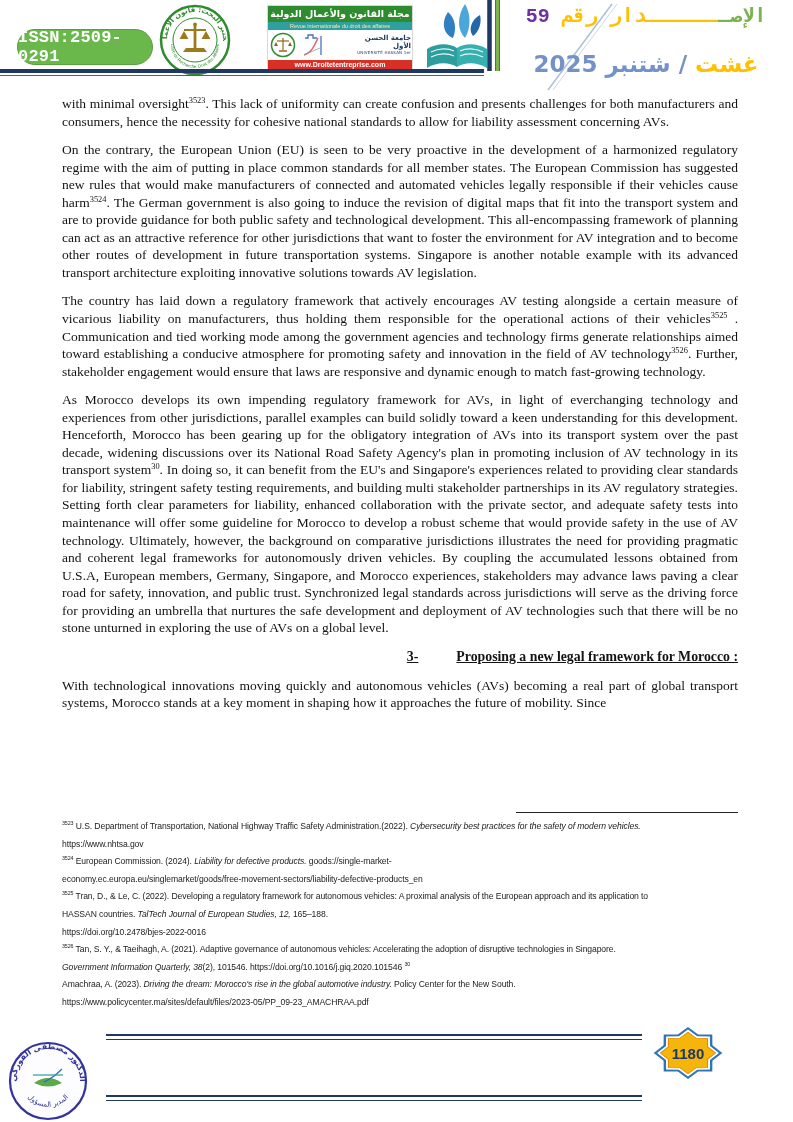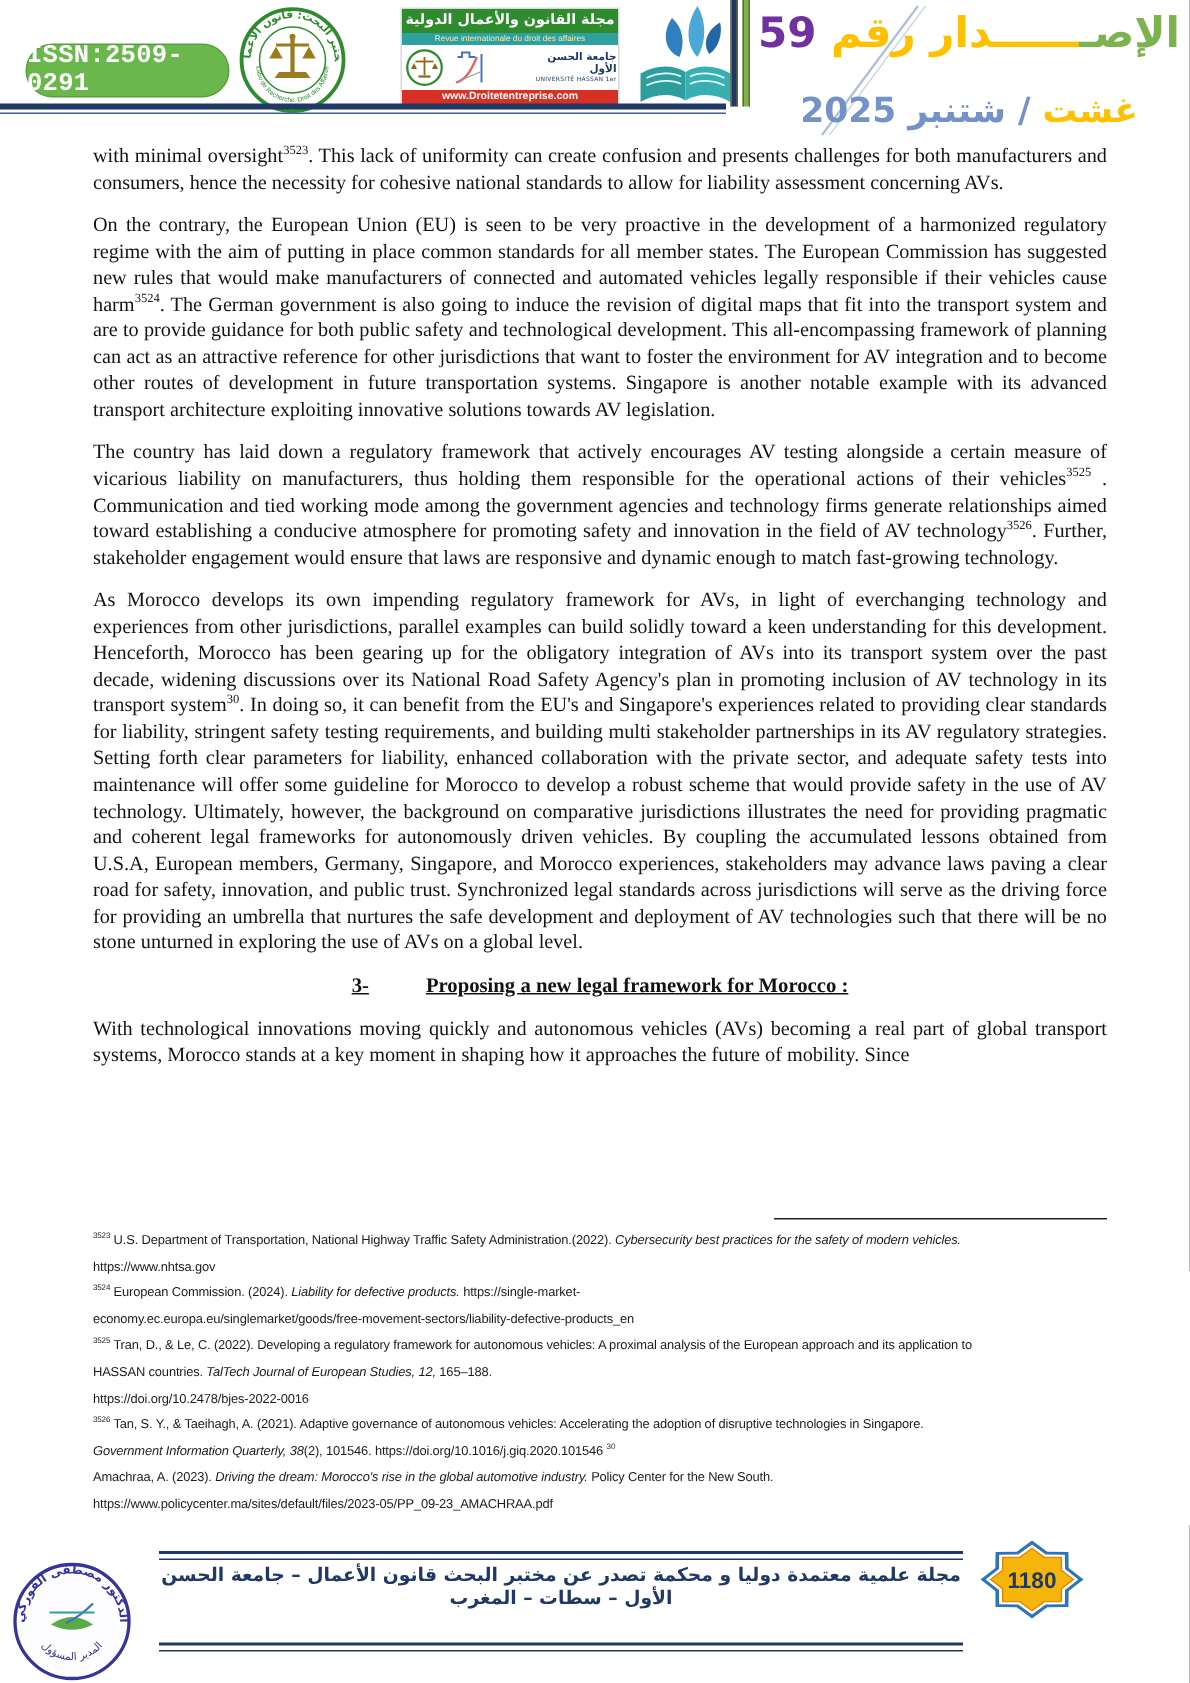--- a/index.html
+++ b/index.html
@@ -31,33 +31,33 @@
   .jl-univ-fr { font-size:4px; letter-spacing:0.2px; }
   .book-graphic { position:absolute; left:424px; top:3px; }
   .vbars { position:absolute; left:487px; top:0; height:71px; display:flex; gap:3px; }
   .vbar { width:5px; height:100%; box-sizing:border-box;
     border-left:1px solid #6b6b2a; border-right:1px solid #6b6b2a; }
   .vbar-navy  { background:#1f3864; }
   .vbar-green { background:#7cb34f; }
   .slash-deco { position:absolute; left:520px; top:0; }
   .issue-block { position:absolute; left:505px; top:5px; width:282px; text-align:center;
     font-family:"DejaVu Sans", sans-serif; font-weight:bold; direction:rtl; }
-  .issue-line1 { font-size:28px; line-height:1.2; }
+  .issue-line1 { font-size:20px; line-height:1.2;font-family:Liberation Mono, monospace; }
   .issue-line2 { font-size:23px; line-height:1.2; margin-top:22px; }
   .clr-green  { color:#7cb34f; }
   .clr-yellow { color:#ffc000; }
   .clr-purple { color:#7030a0; }
   .clr-steel  { color:#7492c8; }
 
   
   #body-flow { position:absolute; left:62px; top:95px; width:676px; height:717px;
     overflow:hidden; font-size:13.5px; line-height:1.3; text-align:justify; color:#131313; }
   .body-para { margin:0 0 11px 0; }
   #body-flow sup, #footnote-block sup { font-size:0.62em; vertical-align:super; line-height:0; }
-  .section-heading { font-weight:bold; font-size:13.8px; margin:2px 0 11px 0; text-align:center; }
+  .section-heading { font-weight:bold; font-size:13.8px; margin:2px 0 11px 0; text-align:right; }
   .h-num   { text-decoration:underline; margin-right:38px; }
   .h-title { text-decoration:underline; }
 
   
   #footnote-block { position:absolute; left:62px; top:812px; width:676px; height:220px;
     overflow:hidden; font-family:"Liberation Sans", sans-serif; font-size:8.6px;
     line-height:2.05; color:#1c1c1c; letter-spacing:-0.1px; text-align:left; }
   .fn-separator { width:222px; margin-left:454px; border-top:1.5px solid #222; margin-bottom:5px; }
   .footnote { margin:0; }
   .fn-link { color:inherit; }
@@ -180,29 +180,28 @@
       <p class="body-para"><span>The country has laid down a regulatory framework that actively encourages AV testing alongside a certain measure of vicarious liability on manufacturers, thus holding them responsible for the operational actions of their vehicles</span><sup>3525</sup><span> . Communication and tied working mode among the government agencies and technology firms generate relationships aimed toward establishing a conducive atmosphere for promoting safety and innovation in the field of AV technology</span><sup>3526</sup><span>. Further, stakeholder engagement would ensure that laws are responsive and dynamic enough to match fast-growing technology.</span></p>
       <p class="body-para"><span>As Morocco develops its own impending regulatory framework for AVs, in light of everchanging technology and experiences from other jurisdictions, parallel examples can build solidly toward a keen understanding for this development. Henceforth, Morocco has been gearing up for the obligatory integration of AVs into its transport system over the past decade, widening discussions over its National Road Safety Agency's plan in promoting inclusion of AV technology in its transport system</span><sup>30</sup><span>. In doing so, it can benefit from the EU's and Singapore's experiences related to providing clear standards for liability, stringent safety testing requirements, and building multi stakeholder partnerships in its AV regulatory strategies. Setting forth clear parameters for liability, enhanced collaboration with the private sector, and adequate safety tests into maintenance will offer some guideline for Morocco to develop a robust scheme that would provide safety in the use of AV technology. Ultimately, however, the background on comparative jurisdictions illustrates the need for providing pragmatic and coherent legal frameworks for autonomously driven vehicles. By coupling the accumulated lessons obtained from U.S.A, European members, Germany, Singapore, and Morocco experiences, stakeholders may advance laws paving a clear road for safety, innovation, and public trust. Synchronized legal standards across jurisdictions will serve as the driving force for providing an umbrella that nurtures the safe development and deployment of AV technologies such that there will be no stone unturned in exploring the use of AVs on a global level.</span></p>
       <div class="section-heading"><span class="h-num">3-</span><span class="h-title">Proposing a new legal framework for Morocco :</span></div>
       <p class="body-para"><span>With technological innovations moving quickly and autonomous vehicles (AVs) becoming a real part of global transport systems, Morocco stands at a key moment in shaping how it approaches the future of mobility. Since</span></p>
     </div>
 
   <div id="footnote-block">
     <div class="fn-separator"></div>
     <div id="footnotes-container">
         <div class="footnote"><sup>3523</sup><span> U.S. Department of Transportation, National Highway Traffic Safety Administration.(2022). </span><i>Cybersecurity best practices for the safety of modern vehicles.</i><br><span class="fn-link">https://www.nhtsa.gov</span></div>
-        <div class="footnote"><sup>3524</sup><span> European Commission. (2024). </span><i>Liability for defective products.</i><span> </span><span class="fn-link">https://single-market-</span><br><span class="fn-link">economy.ec.europa.eu/singlemarket/goods/free-movement-sectors/liability-defective-products_en</span></div>
+        <div class="footnote"><sup>3524</sup><span> European Commission. (2024). </span><i>Liability for defective products.</i><span> </span><span class="fn-link">goods://single-market-</span><br><span class="fn-link">economy.ec.europa.eu/singlemarket/goods/free-movement-sectors/liability-defective-products_en</span></div>
         <div class="footnote"><sup>3525</sup><span> Tran, D., &amp; Le, C. (2022). Developing a regulatory framework for autonomous vehicles: A proximal analysis of the European approach and its application to</span><br><span>HASSAN countries. </span><i>TalTech Journal of European Studies, 12,</i><span> 165–188.</span><br><span class="fn-link">https://doi.org/10.2478/bjes-2022-0016</span></div>
         <div class="footnote"><sup>3526</sup><span> Tan, S. Y., &amp; Taeihagh, A. (2021). Adaptive governance of autonomous vehicles: Accelerating the adoption of disruptive technologies in Singapore.</span><br><i>Government Information Quarterly, 38</i><span>(2), 101546. </span><span class="fn-link">https://doi.org/10.1016/j.giq.2020.101546</span><span> </span><sup>30</sup><br><span>Amachraa, A. (2023). </span><i>Driving the dream: Morocco's rise in the global automotive industry.</i><span> Policy Center for the New South.</span><br><span class="fn-link">https://www.policycenter.ma/sites/default/files/2023-05/PP_09-23_AMACHRAA.pdf</span></div>
       </div>
   </div>
 
   <div class="footer-rule" id="footer-rule-top"></div>
 
-  <div class="footer-line1">مجلة علمية معتمدة  دوليا و محكمة تصدر عن مختبر البحث قانون الأعمال – جامعة الحسن الأول – سطات – المغرب</div>
 
 
   <div class="footer-rule" id="footer-rule-bottom"></div>
 
   <div class="stamp">
     <svg width="84" height="84" viewBox="0 0 84 84">
       <circle cx="42" cy="42" r="38" fill="#fdfdff" stroke="#34349b" stroke-width="2.2"></circle>
       <defs>
         <path id="stArcT" d="M 10,42 A 32,32 0 0 1 74,42"></path>
         <path id="stArcB" d="M 16,48 A 27,27 0 0 0 68,48"></path>

